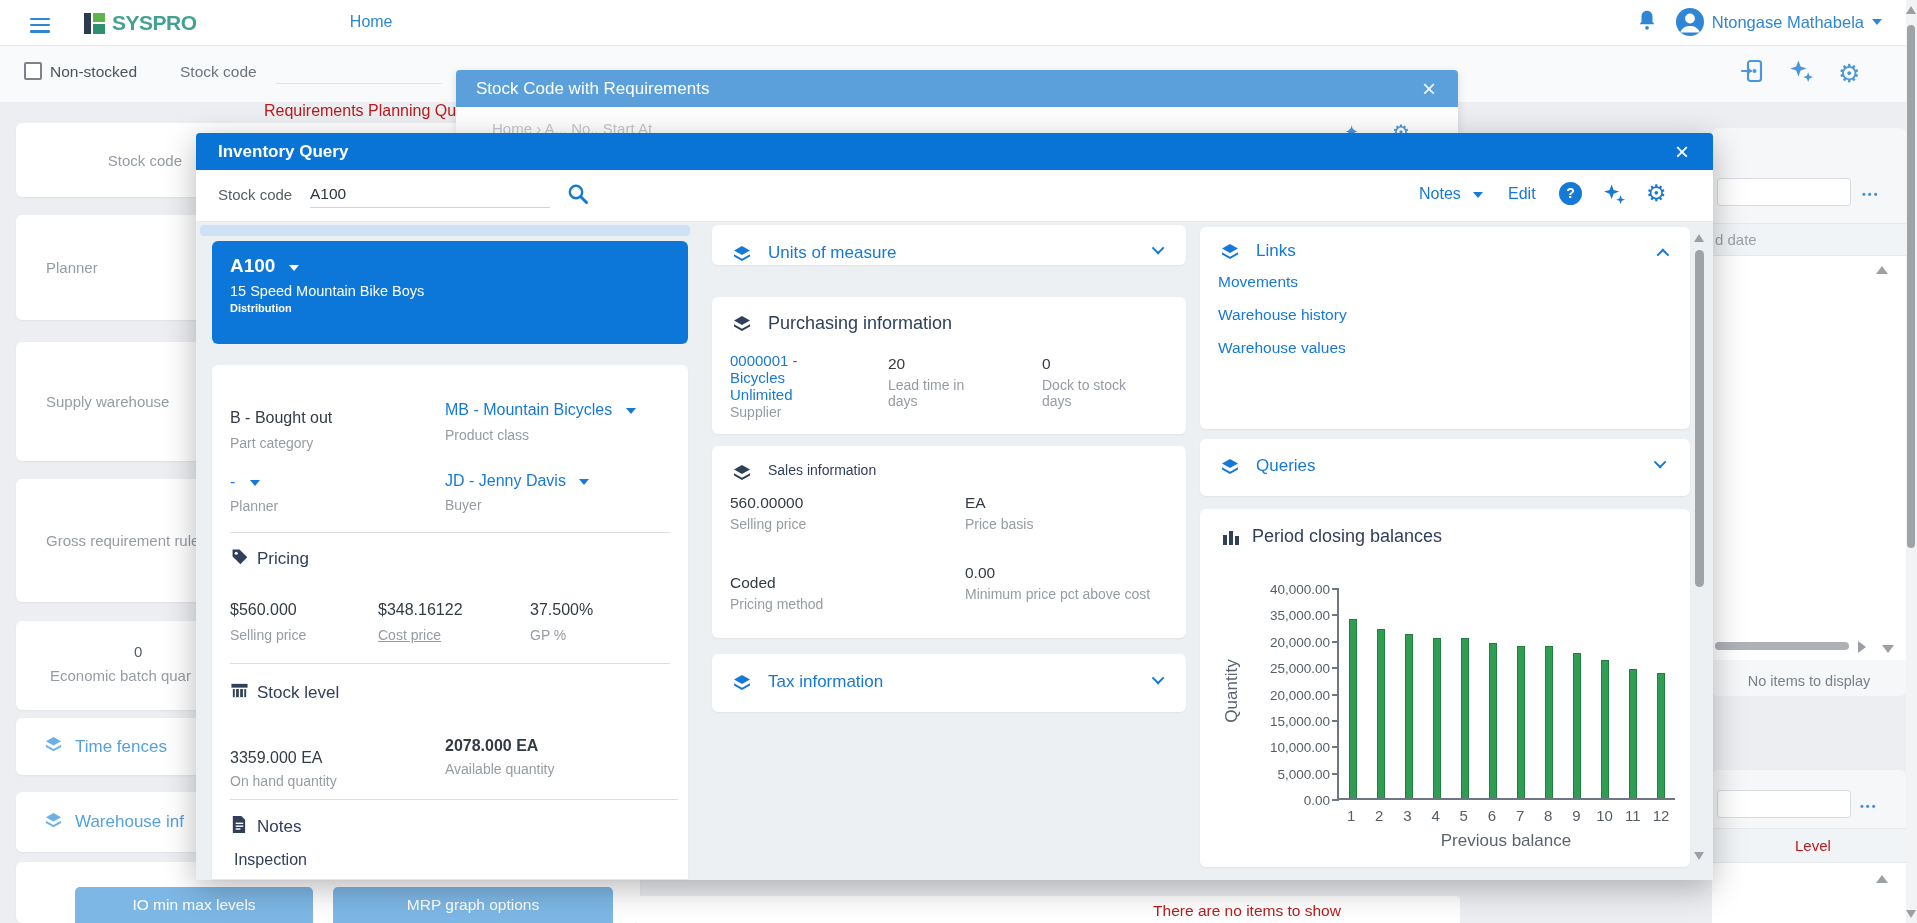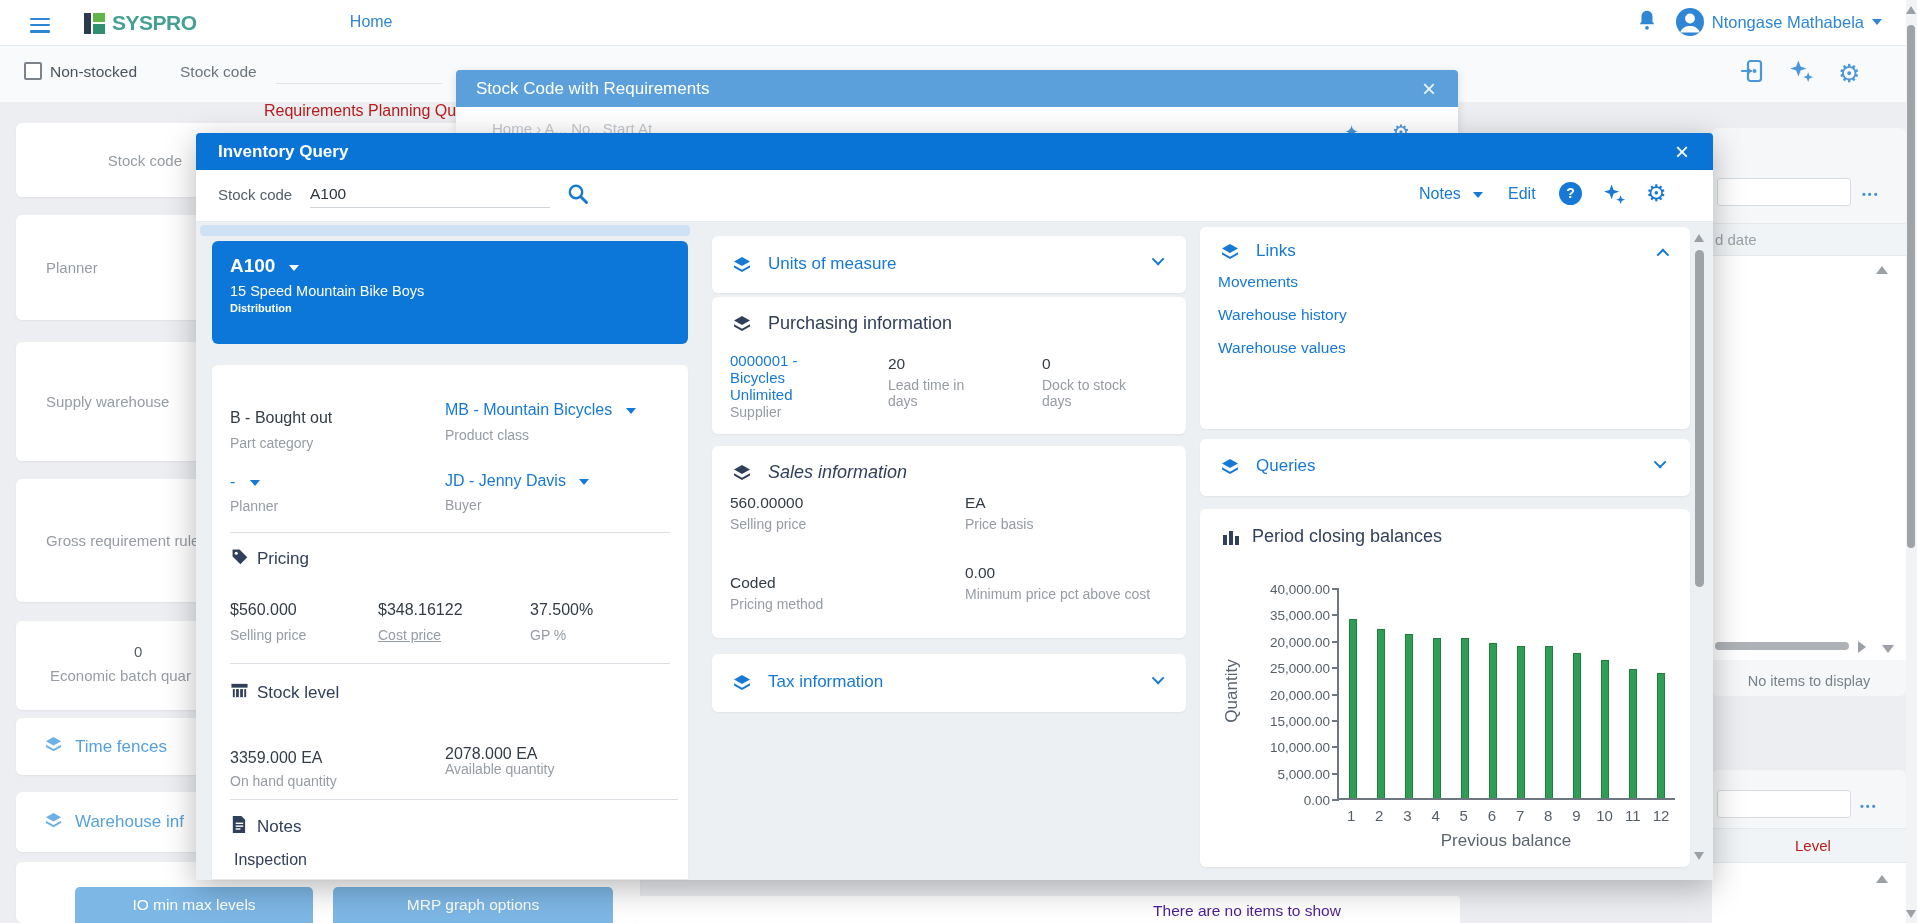--- a/index.html
+++ b/index.html
@@ -136,21 +136,21 @@
           <path d="M2 10.3 10 14.8l8-4.5v2.2L10 17 2 12.5z"></path>
         </svg>
     </span>
     <span class="muteblue" style="font-size:17px;margin-left:12px;">Warehouse inf</span>
   </div>
   <div class="abs card" style="left:16px;top:862px;width:624px;height:61px;"></div>
   <div class="abs btn-muted" style="left:75px;top:887px;width:238px;height:36px;">IO min max levels</div>
   <div class="abs btn-muted" style="left:333px;top:887px;width:280px;height:36px;">MRP graph options</div>
 
   <div class="abs" style="left:637px;top:896px;width:823px;height:27px;background:#fff;border-radius:4px 4px 0 0;">
-    <span style="position:absolute;left:400px;width:420px;text-align:center;top:6px;font-size:15.5px;color:#4c1d95;">There are no items to show</span>
+    <span style="position:absolute;left:400px;width:420px;text-align:center;top:6px;font-size:15.5px;color:#b91c1c;">There are no items to show</span>
   </div>
 
   <div class="abs" style="left:1712px;top:120px;width:194px;height:803px;">
     <div style="position:absolute;left:0;top:8px;width:194px;height:568px;background:#f5f7f8;border-radius:6px;">
       <div class="input-box" style="position:absolute;left:5px;top:50px;"></div>
       <span class="ellipsis" style="position:absolute;left:150px;top:60px;">•••</span>
       <div style="position:absolute;left:0;top:95px;width:194px;height:33px;background:#f1f4f6;border-top:1px solid #e6e9ec;border-bottom:1px solid #e6e9ec;">
         <span style="position:absolute;left:3px;top:7px;font-size:15px;color:#9aa1a9;">d date</span>
       </div>
       <div style="position:absolute;left:0;top:128px;width:194px;height:404px;background:#fff;">
@@ -285,42 +285,42 @@
             <svg width="19" height="19" viewBox="0 0 20 20" fill="#31405a">
                 <path d="M1.5 3h17v4h-17z"></path>
                 <path d="M3 8.5h14V17H3z"></path>
                 <rect x="5" y="8.5" width="1.4" height="8.5" fill="#fff"></rect>
                 <rect x="9.3" y="8.5" width="1.4" height="8.5" fill="#fff"></rect>
                 <rect x="13.6" y="8.5" width="1.4" height="8.5" fill="#fff"></rect>
               </svg>
           </span>
           <span class="navyhead">Stock level</span>
         </div>
-        <div style="position:absolute;left:233px;top:380px;font-size:16px;">2078.000 EA</div>
+        <div style="position:absolute;left:233px;top:372px;font-size:16px;font-weight:bold;">2078.000 EA</div>
         <div class="glabel" style="position:absolute;left:233px;top:396px;font-size:14px;">Available quantity</div>
         <div style="position:absolute;left:18px;top:384px;font-size:16px;">3359.000 EA</div>
         <div class="glabel" style="position:absolute;left:18px;top:408px;font-size:14px;">On hand quantity</div>
 
         <div class="divider" style="top:434px;left:18px;right:10px;"></div>
 
         <div style="position:absolute;left:18px;top:450px;display:flex;align-items:center;gap:10px;">
           <span>
             <svg width="17" height="19" viewBox="0 0 18 20" fill="#31405a">
                 <path d="M3 1h9l4 4v14H3z"></path>
                 <rect x="6" y="8" width="8" height="1.5" fill="#fff"></rect>
                 <rect x="6" y="11" width="8" height="1.5" fill="#fff"></rect>
                 <rect x="6" y="14" width="5" height="1.5" fill="#fff"></rect>
               </svg>
           </span>
           <span class="navyhead">Notes</span>
         </div>
         <div style="position:absolute;left:22px;top:486px;font-size:16px;color:#31405a;cursor:pointer;">Inspection</div>
       </div>
 
-      <div class="abs card" style="left:516px;top:14px;width:474px;height:57px;cursor:pointer;">
+      <div class="abs card" style="left:516px;top:3px;width:474px;height:40px;cursor:pointer;">
         <span class="icon-layers" style="position:absolute;left:20px;top:19px;">
           <svg width="20" height="20" viewBox="0 0 20 20" fill="#1779d6">
               <path d="M10 2l8 4.5L10 11 2 6.5z"></path>
               <path d="M2 10.3 10 14.8l8-4.5v2.2L10 17 2 12.5z"></path>
             </svg>
         </span>
         <span class="secblue" style="position:absolute;left:56px;top:18px;">Units of measure</span>
         <span class="chev chev-down" style="position:absolute;right:22px;top:20px;color:#1779d6;"></span>
       </div>
 
@@ -340,21 +340,21 @@
         <div class="glabel" style="position:absolute;left:330px;top:80px;width:100px;font-size:14px;line-height:16px;">Dock to stock days</div>
       </div>
 
       <div class="abs card" style="left:516px;top:224px;width:474px;height:192px;">
         <span class="icon-layers" style="position:absolute;left:20px;top:17px;">
           <svg width="20" height="20" viewBox="0 0 20 20" fill="#31405a">
               <path d="M10 2l8 4.5L10 11 2 6.5z"></path>
               <path d="M2 10.3 10 14.8l8-4.5v2.2L10 17 2 12.5z"></path>
             </svg>
         </span>
-        <span class="navyhead" style="position:absolute;left:56px;top:16px;font-size:18px;font-style:italic;">Sales information</span>
+        <span class="navyhead" style="position:absolute;left:56px;top:16px;font-size:14px;">Sales information</span>
         <div style="position:absolute;left:18px;top:48px;font-size:15.5px;">560.00000</div>
         <div class="glabel" style="position:absolute;left:18px;top:70px;font-size:14px;">Selling price</div>
         <div style="position:absolute;left:253px;top:48px;font-size:15.5px;">EA</div>
         <div class="glabel" style="position:absolute;left:253px;top:70px;font-size:14px;">Price basis</div>
         <div style="position:absolute;left:18px;top:128px;font-size:15.5px;">Coded</div>
         <div class="glabel" style="position:absolute;left:18px;top:150px;font-size:14px;">Pricing method</div>
         <div style="position:absolute;left:253px;top:118px;font-size:15.5px;">0.00</div>
         <div class="glabel" style="position:absolute;left:253px;top:140px;width:210px;font-size:14px;line-height:17px;">Minimum price pct above cost</div>
       </div>
 

